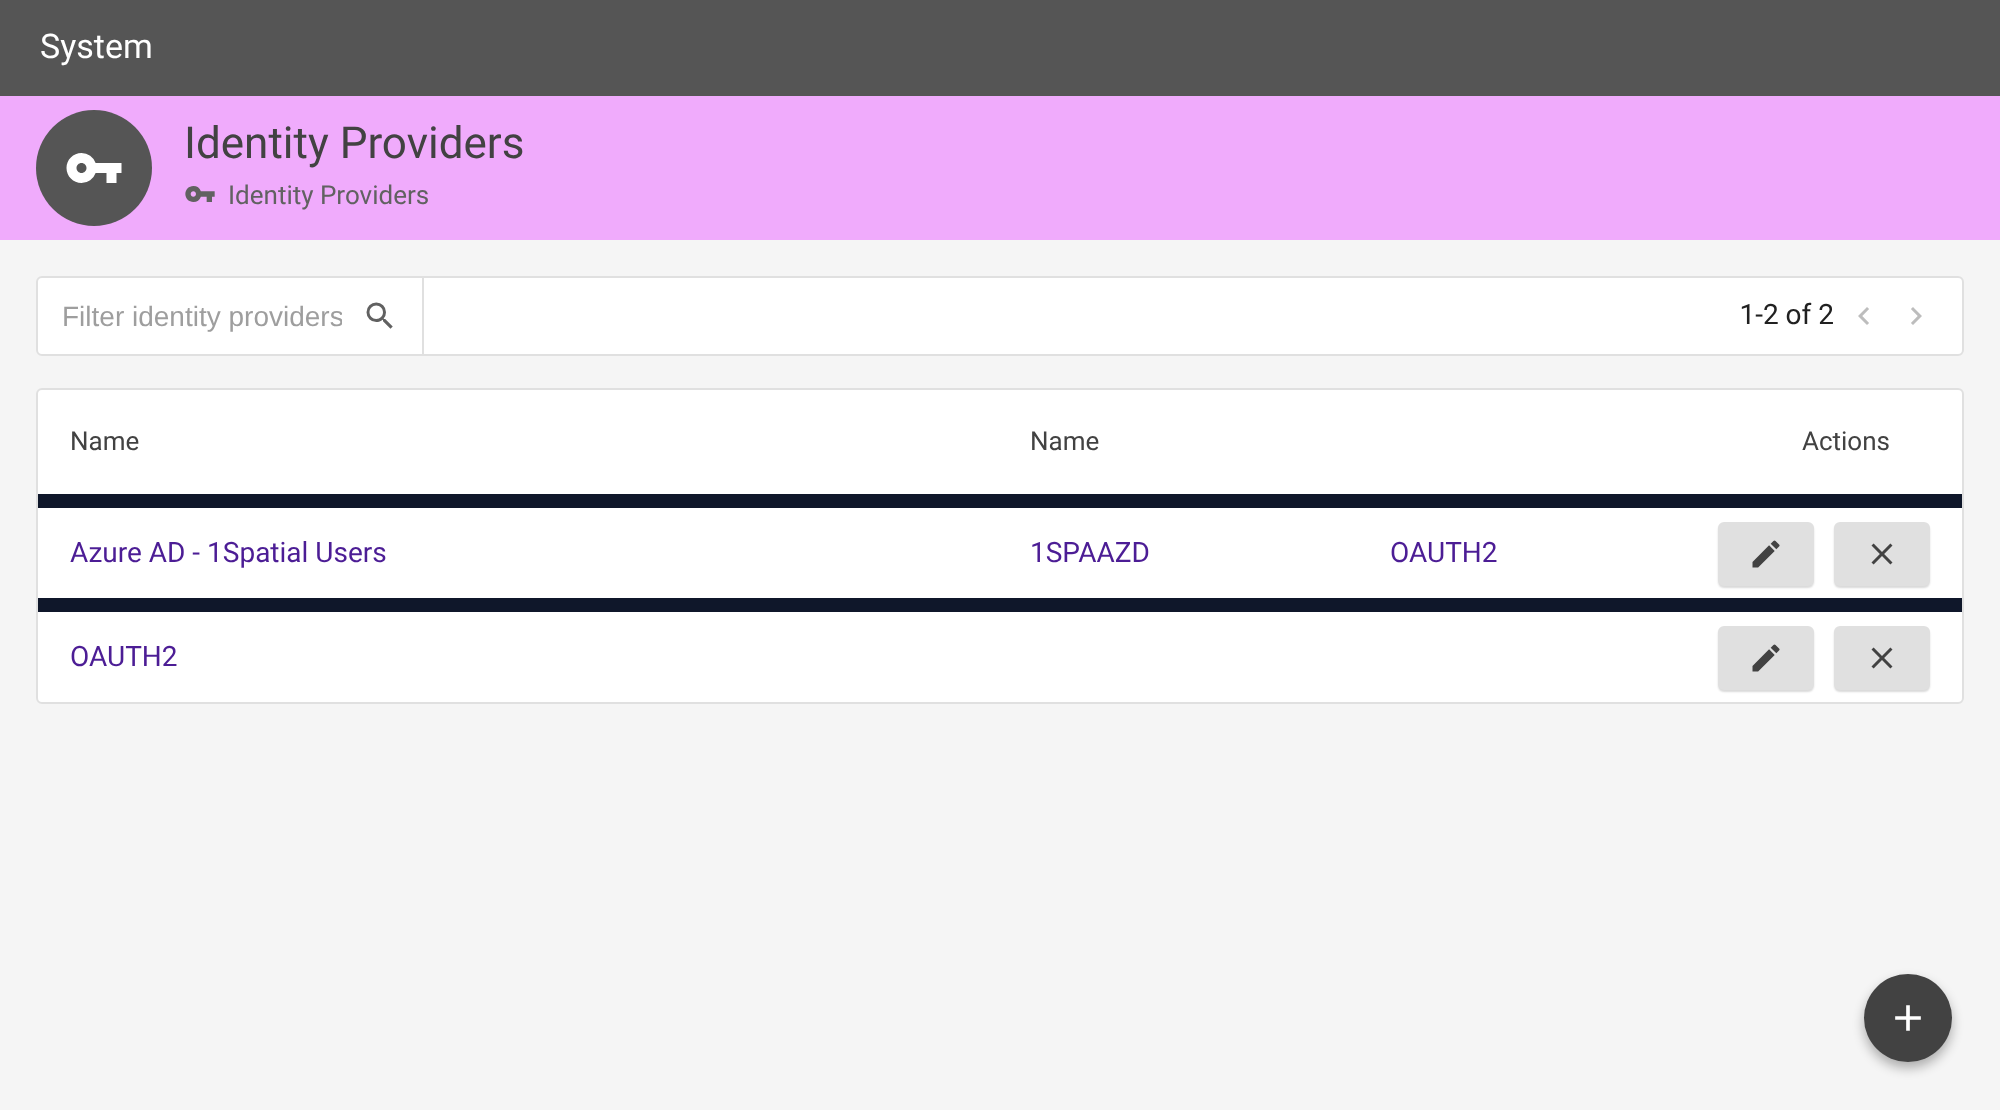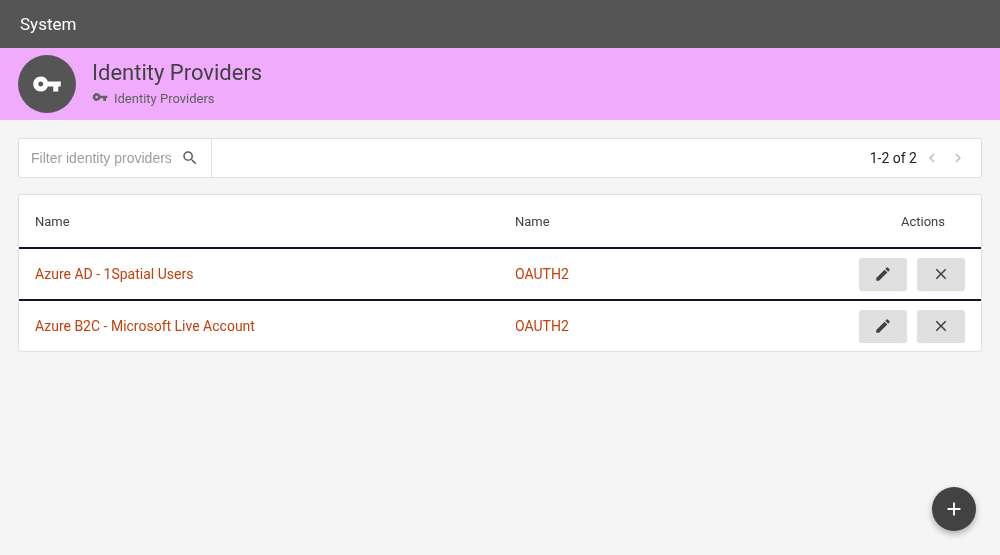--- a/index.html
+++ b/index.html
@@ -95,23 +95,23 @@
       margin-top: 16px;
       background: #fff;
       border: 1px solid #e0e0e0;
       border-radius: 3px;
     }
     .row {
       display: flex;
       align-items: center;
       height: 52px;
       padding: 0 16px;
-      border-top: 2px solid #0f172a;
+      border-top: 7px solid #0f172a;
       font-size: 14px;
-      color: #c2410c;
+      color: #4c1d95;
     }
     .row.header {
       border-top: none;
       color: #424242;
       font-size: 13px;
     }
     .col-name { flex: 0 0 480px; }
     .col-key  { flex: 0 0 180px; }
     .col-type { flex: 0 0 140px; }
     .col-actions { flex: 1; display: flex; justify-content: flex-end; gap: 10px; }
@@ -200,41 +200,41 @@
     <div class="row header">
       <div class="col-name">Name</div>
       <div class="col-type">Name</div>
       <div class="col-actions">
           <span>Actions</span>
         </div>
     </div>
 
     <div class="row">
       <div class="col-name">Azure AD - 1Spatial Users</div>
+      <div class="col-key">1SPAAZD</div>
       <div class="col-type">OAUTH2</div>
       <div class="col-actions">
         <button class="action-btn">
           <span>
               <svg width="18" height="18" viewBox="0 0 24 24">
                 <path d="M3 17.25V21h3.75L17.81 9.94l-3.75-3.75L3 17.25zM20.71 7.04a1 1 0 0 0 0-1.41l-2.34-2.34a1 1 0 0 0-1.41 0l-1.83 1.83 3.75 3.75 1.83-1.83z"></path>
               </svg>
             </span>
         </button>
         <button class="action-btn">
           <span>
               <svg width="18" height="18" viewBox="0 0 24 24">
                 <path d="M19 6.41 17.59 5 12 10.59 6.41 5 5 6.41 10.59 12 5 17.59 6.41 19 12 13.41 17.59 19 19 17.59 13.41 12z"></path>
               </svg>
             </span>
         </button>
       </div>
     </div>
 
     <div class="row">
-      <div class="col-name">Azure B2C - Microsoft Live Account</div>
       <div class="col-type">OAUTH2</div>
       <div class="col-actions">
         <button class="action-btn">
           <span>
               <svg width="18" height="18" viewBox="0 0 24 24">
                 <path d="M3 17.25V21h3.75L17.81 9.94l-3.75-3.75L3 17.25zM20.71 7.04a1 1 0 0 0 0-1.41l-2.34-2.34a1 1 0 0 0-1.41 0l-1.83 1.83 3.75 3.75 1.83-1.83z"></path>
               </svg>
             </span>
         </button>
         <button class="action-btn">

